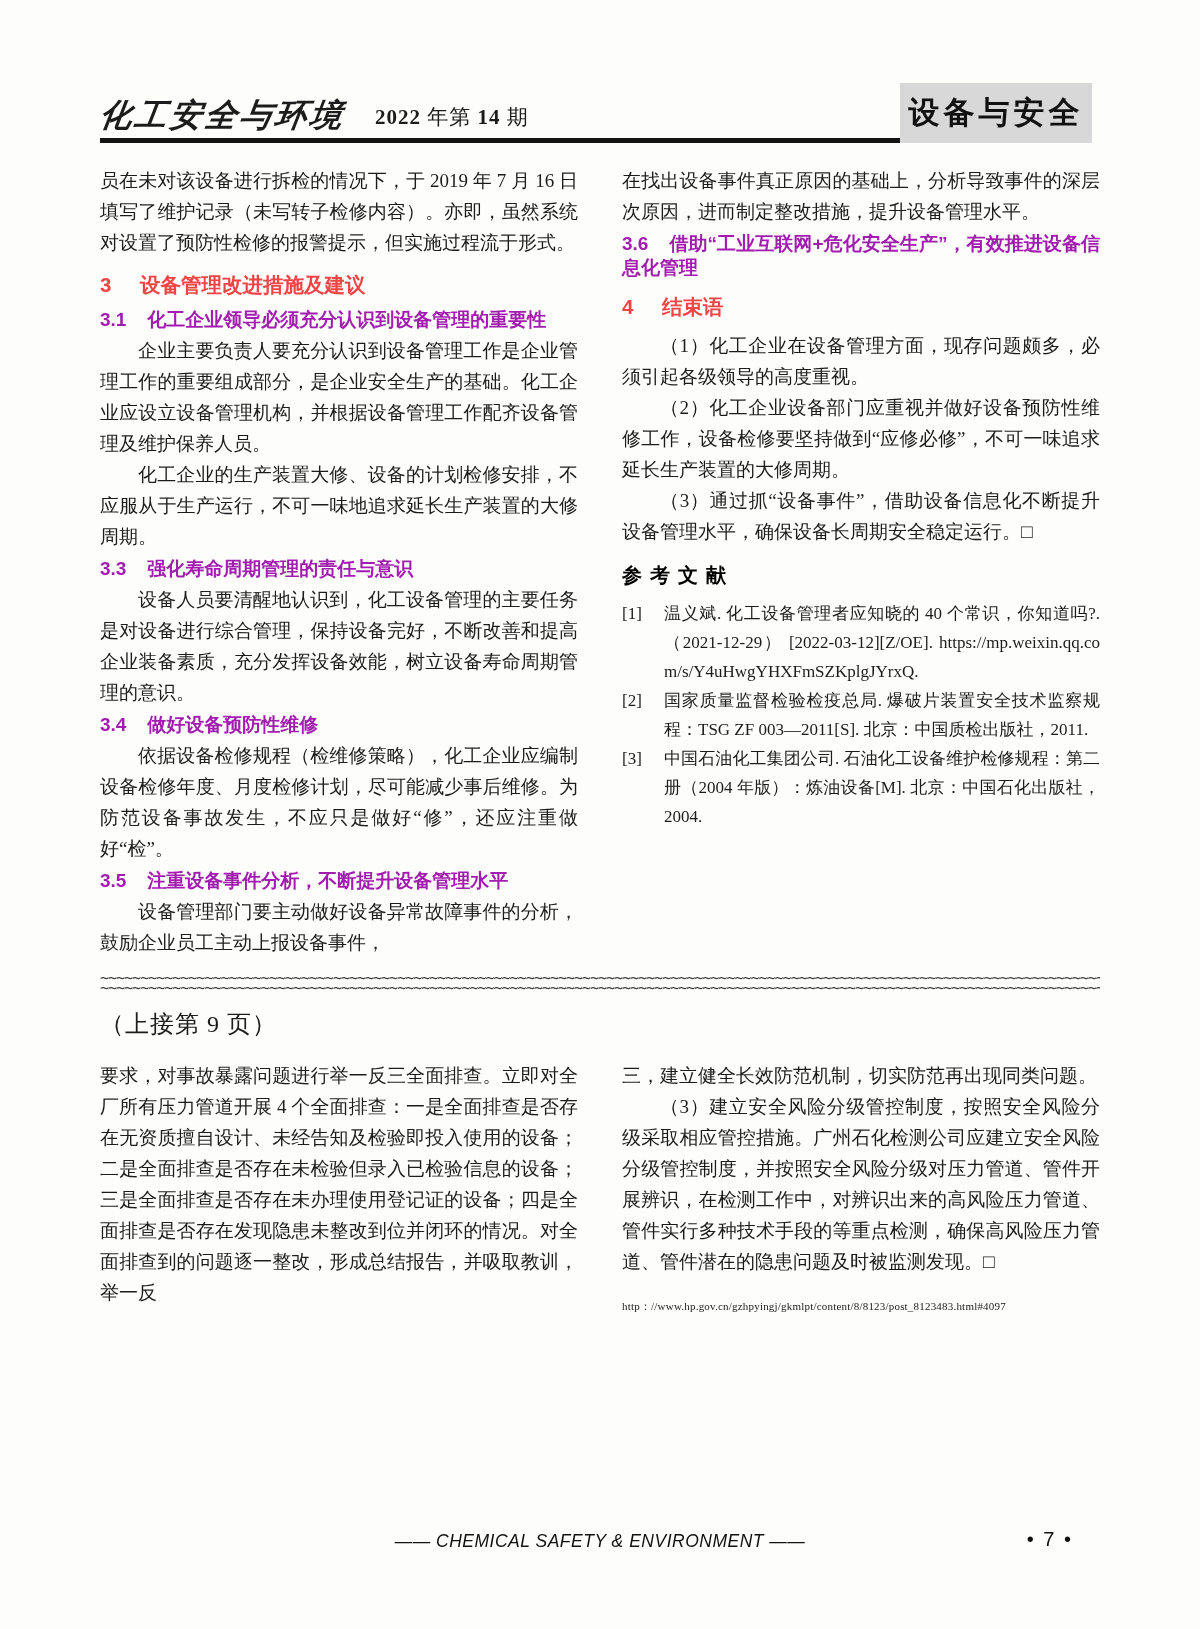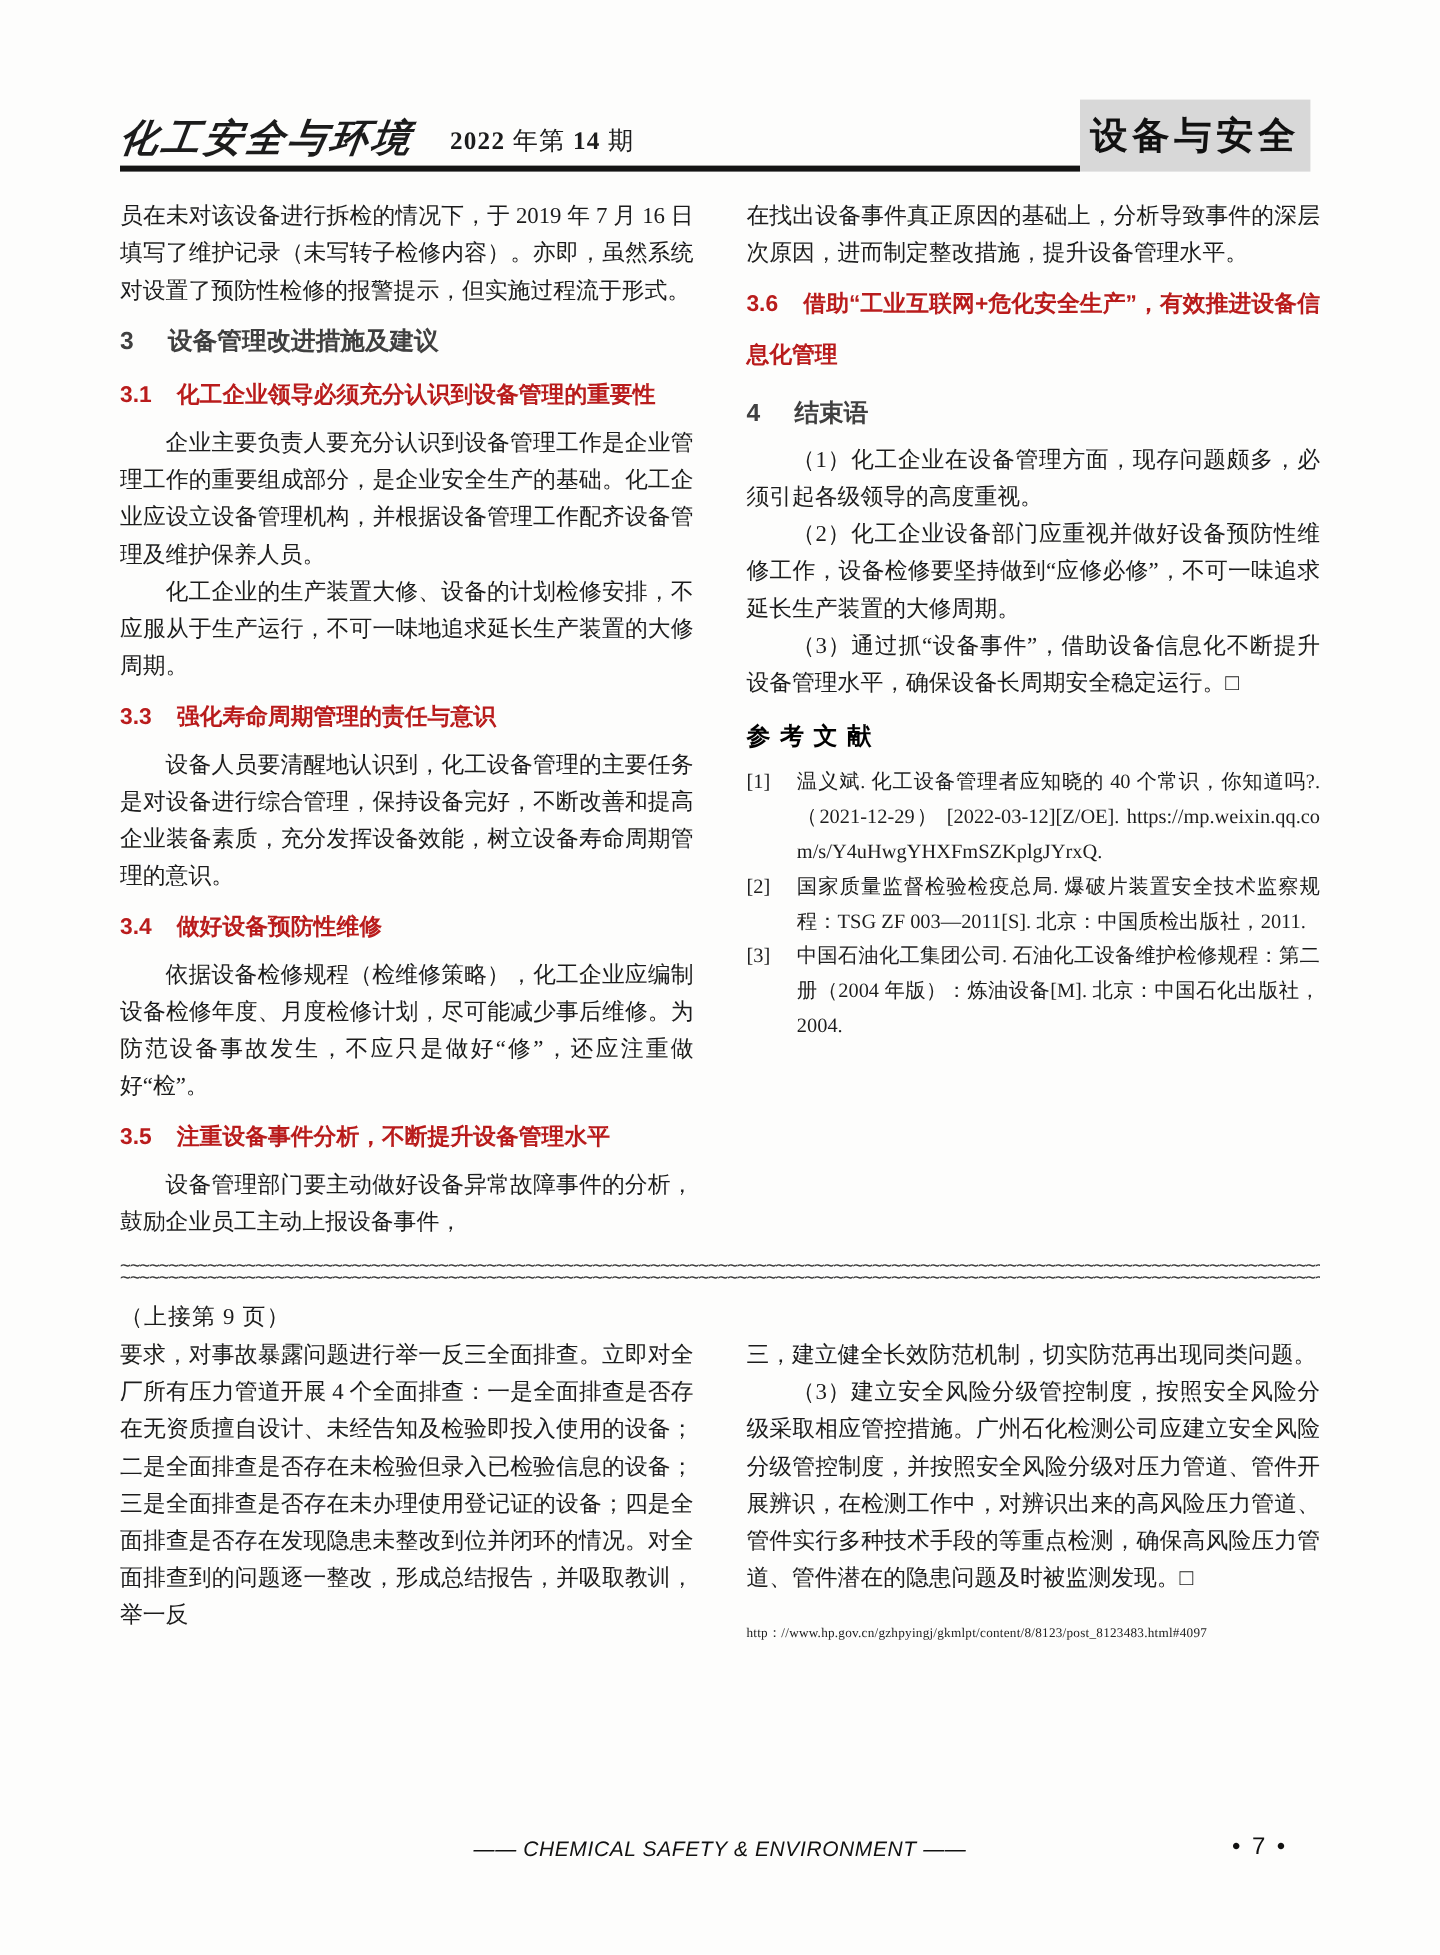--- a/index.html
+++ b/index.html
@@ -32,47 +32,47 @@
 
   
   .cols { display:flex; gap:44px; margin-top:22px; }
   .col { width:480px; }
 
   .body-p { font-size:19px; line-height:31px; text-align:justify; }
   .indent { text-indent:2em; }
 
   .h1 {
     font-family:"Liberation Sans","DejaVu Sans",sans-serif; font-weight:bold;
-    font-size:20.5px; line-height:30px; margin:12px 0 8px; color:#404040;
+    font-size:20.5px; line-height:30px; margin:12px 0 8px; color:#ef4444;
   }
   .h1 .h-num { margin-right:1.4em; }
   .h2 {
     font-family:"Liberation Sans","DejaVu Sans",sans-serif; font-weight:bold;
-    font-size:19px; line-height:43px; margin:5px 0 3px; text-align:justify; color:#b91c1c;
+    font-size:19px; line-height:24px; margin:5px 0 3px; text-align:justify; color:#a21caf;
   }
   .h2 .h-num { margin-right:1.1em; }
 
   .refs-title {
     font-family:"Liberation Sans","DejaVu Sans",sans-serif; font-weight:bold;
     font-size:20px; letter-spacing:8px; margin:15px 0 10px; color:#000;
   }
   .ref-row { display:flex; font-size:17px; line-height:29px; }
   .ref-num { width:42px; flex:none; }
   .ref-text { flex:1; text-align:justify; word-break:break-all; }
 
   
   .wave-divider { margin-top:16px; }
   .wave-row {
     white-space:nowrap; overflow:hidden; height:10px; line-height:9px;
     font-family:"DejaVu Sans Mono",monospace; font-size:15px;
     letter-spacing:-1px; color:#3a3a3a;
   }
 
   
-  .cont-note { font-size:19px; margin:14px 0 4px; letter-spacing:1px; }
+  .cont-note { font-size:24px; margin:14px 0 20px; letter-spacing:1px; }
   .source-url { font-size:11px; margin-top:22px; letter-spacing:0.2px; color:#222; }
 
   
   .page-footer { position:absolute; left:0; right:0; bottom:72px; height:26px; }
   .footer-en {
     text-align:center; font-family:"Liberation Sans","DejaVu Sans",sans-serif;
     font-style:italic; font-size:17.5px; letter-spacing:0.5px; color:#111;
   }
   .page-num {
     position:absolute; right:127px; top:-3px; font-size:20px; letter-spacing:2px;

